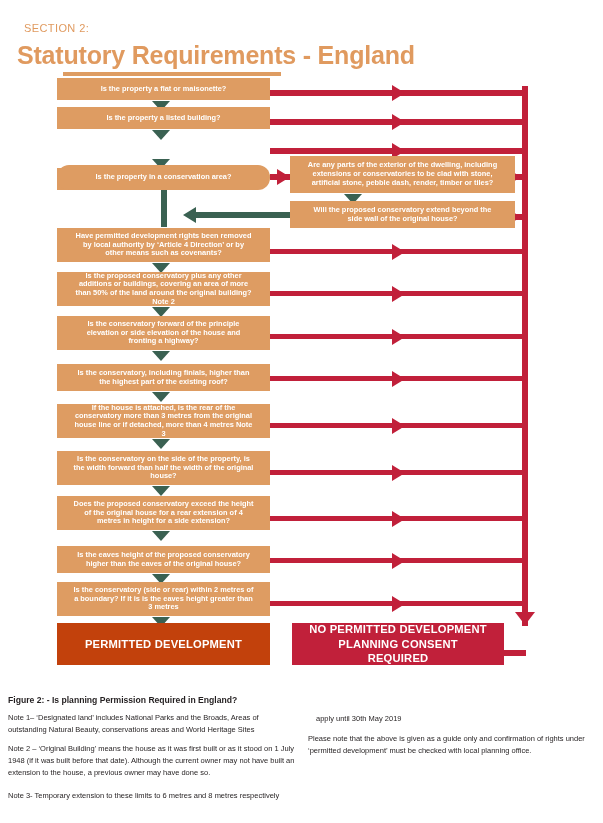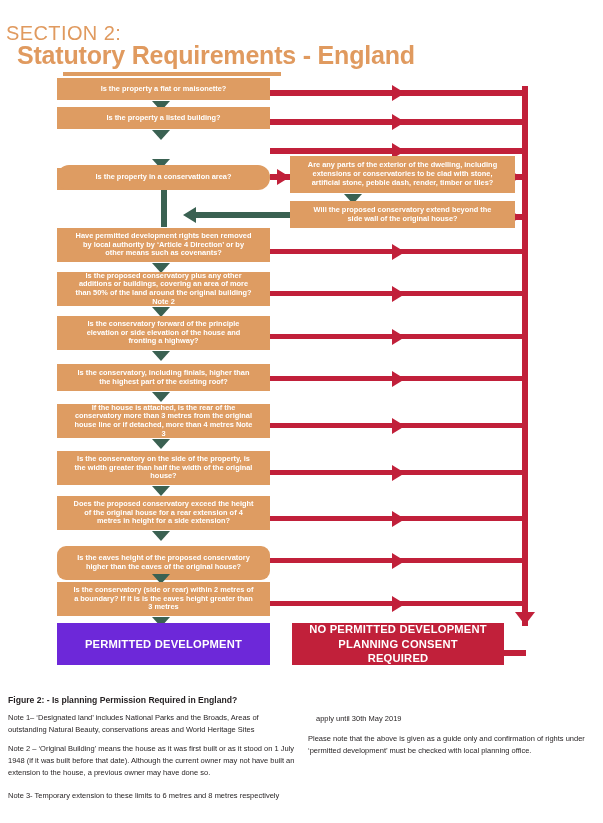--- a/index.html
+++ b/index.html
@@ -5,41 +5,41 @@
   html,body{margin:0;padding:0;background:#ffffff;}
   body{
     width:603px;height:823px;position:relative;overflow:hidden;
     font-family:"Liberation Sans","DejaVu Sans",sans-serif;
     color:#231f20;
   }
   .abs{position:absolute;}
 
   
   #section-kicker{
-    left:6px;top:22px;font-size:20px;letter-spacing:.4px;
+    left:24px;top:22px;font-size:11px;letter-spacing:.4px;
     color:#E09A5F;font-weight:400;
   }
   #page-title{
     left:17px;top:41px;font-size:25px;font-weight:700;
     color:#E09A5F;letter-spacing:-.2px;
   }
   #title-rule{
     left:63px;top:72px;width:218px;height:4px;background:#DE9C62;
   }
 
   
   .box{
     box-sizing:border-box;
     display:flex;align-items:center;justify-content:center;
     text-align:center;color:#ffffff;font-weight:700;
     line-height:1.18;padding:2px 16px;
   }
   .qbox{background:#DE9C62;font-size:7.4px;}
   .resbox{font-size:11.2px;letter-spacing:.2px;line-height:1.32;}
-  .res-green{background:#6d28d9;}
+  .res-green{background:#c2410c;}
   .res-red{background:#C1203A;}
 
   
   .rline{background:#C1203A;}
   .gline{background:#3A6152;}
 
   .arrow-down-green{
     width:0;height:0;border-left:9px solid transparent;
     border-right:9px solid transparent;border-top:10px solid #3A6152;
   }
@@ -167,30 +167,30 @@
   <span>Is the conservatory, including finials, higher than the highest part of the existing roof?</span>
 </div>
 <div class="abs arrow-down-green" style="left:152px;top:392px;"></div>
 
 <div class="abs box qbox" style="left:57px;top:404px;width:213px;height:34px;">
   <span>If the house is attached, is the rear of the conservatory more than 3 metres from the original house line or if detached, more than 4 metres Note 3</span>
 </div>
 <div class="abs arrow-down-green" style="left:152px;top:439px;"></div>
 
 <div class="abs box qbox" style="left:57px;top:451px;width:213px;height:34px;">
-  <span>Is the conservatory on the side of the property, is the width greater than half the width of the original house?</span>
+  <span>Is the conservatory on the side of the property, is the width forward than half the width of the original house?</span>
 </div>
 <div class="abs arrow-down-green" style="left:152px;top:486px;"></div>
 
 <div class="abs box qbox" style="left:57px;top:496px;width:213px;height:34px;">
   <span>Does the proposed conservatory exceed the height of the original house for a rear extension of 4 metres in height for a side extension?</span>
 </div>
 <div class="abs arrow-down-green" style="left:152px;top:531px;"></div>
 
-<div class="abs box qbox" style="left:57px;top:546px;width:213px;height:34px;border-radius:9px;">
+<div class="abs box qbox" style="left:57px;top:546px;width:213px;height:27px;">
   <span>Is the eaves height of the proposed conservatory higher than the eaves of the original house?</span>
 </div>
 <div class="abs arrow-down-green" style="left:152px;top:574px;"></div>
 
 <div class="abs box qbox" style="left:57px;top:582px;width:213px;height:34px;">
   <span>Is the conservatory (side or rear) within 2 metres of a boundary? If it is is the eaves height greater than 3 metres</span>
 </div>
 <div class="abs arrow-down-green" style="left:152px;top:617px;"></div>
 
 <div class="abs box qbox" style="left:290px;top:156px;width:225px;height:37px;">

